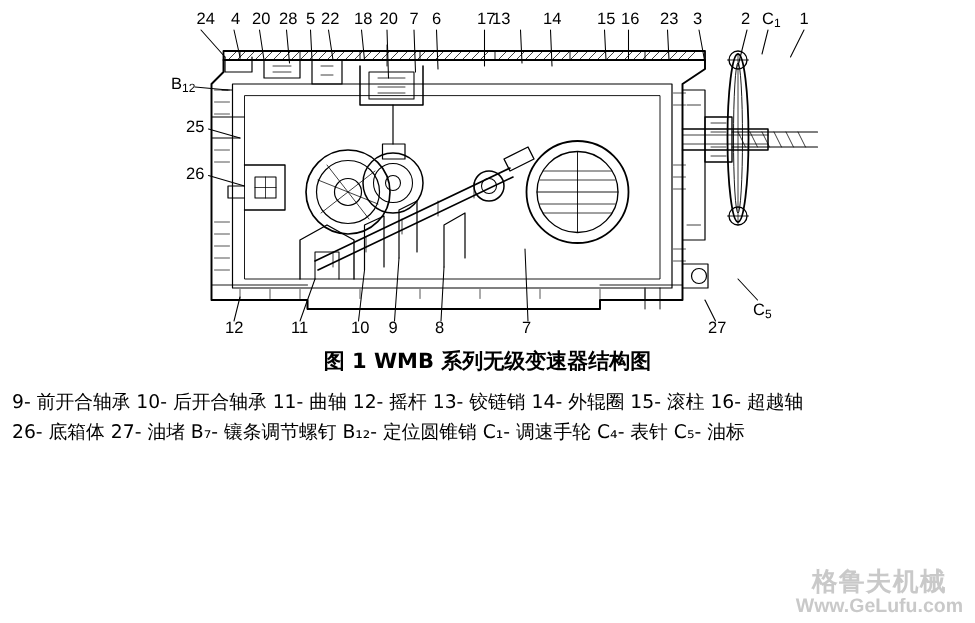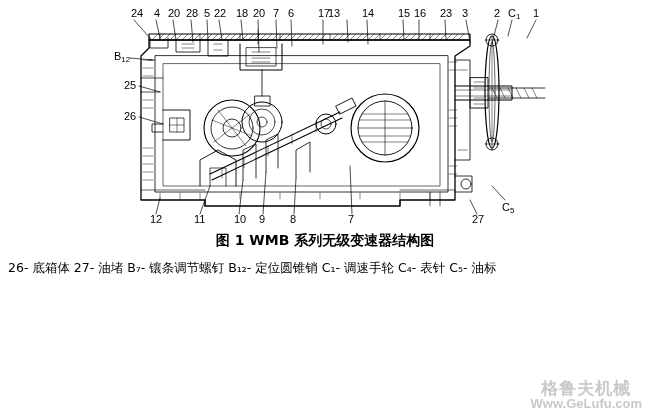--- a/index.html
+++ b/index.html
@@ -276,20 +276,21 @@
     <span class="callout" style="left:234px;top:214px;">10</span>
     <span class="callout" style="left:259px;top:214px;">9</span>
     <span class="callout" style="left:290px;top:214px;">8</span>
     <span class="callout" style="left:348px;top:214px;">7</span>
     <span class="callout" style="left:472px;top:214px;">27</span>
   </div>
 
   <div id="caption">图 1  WMB 系列无级变速器结构图</div>
 
   <div id="legend">
+    <div class="line">9- 前开合轴承  10- 后开合轴承  11- 曲轴  12- 摇杆  13- 铰链销  14- 外辊圈  15- 滚柱  16- 超越轴</div>
     <div class="line">26- 底箱体  27- 油堵  B₇- 镶条调节螺钉  B₁₂- 定位圆锥销  C₁- 调速手轮   C₄- 表针  C₅- 油标</div>
   </div>
 
   <div id="watermark">
     <div class="wm-cn">格鲁夫机械</div>
     <div class="wm-url">Www.GeLufu.com</div>
   </div>
 
 </div>
 

